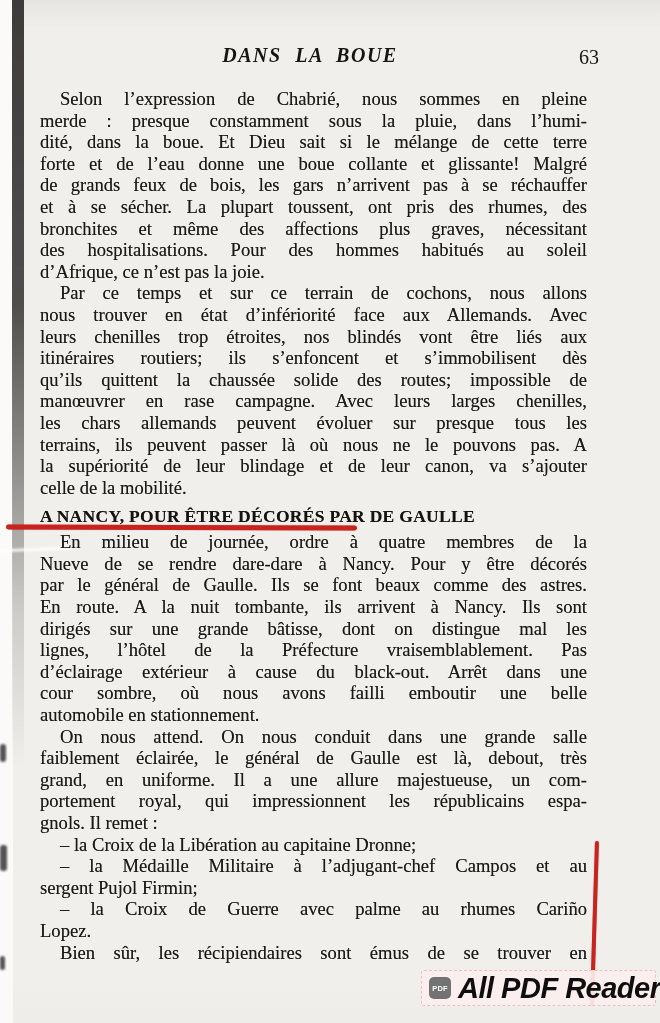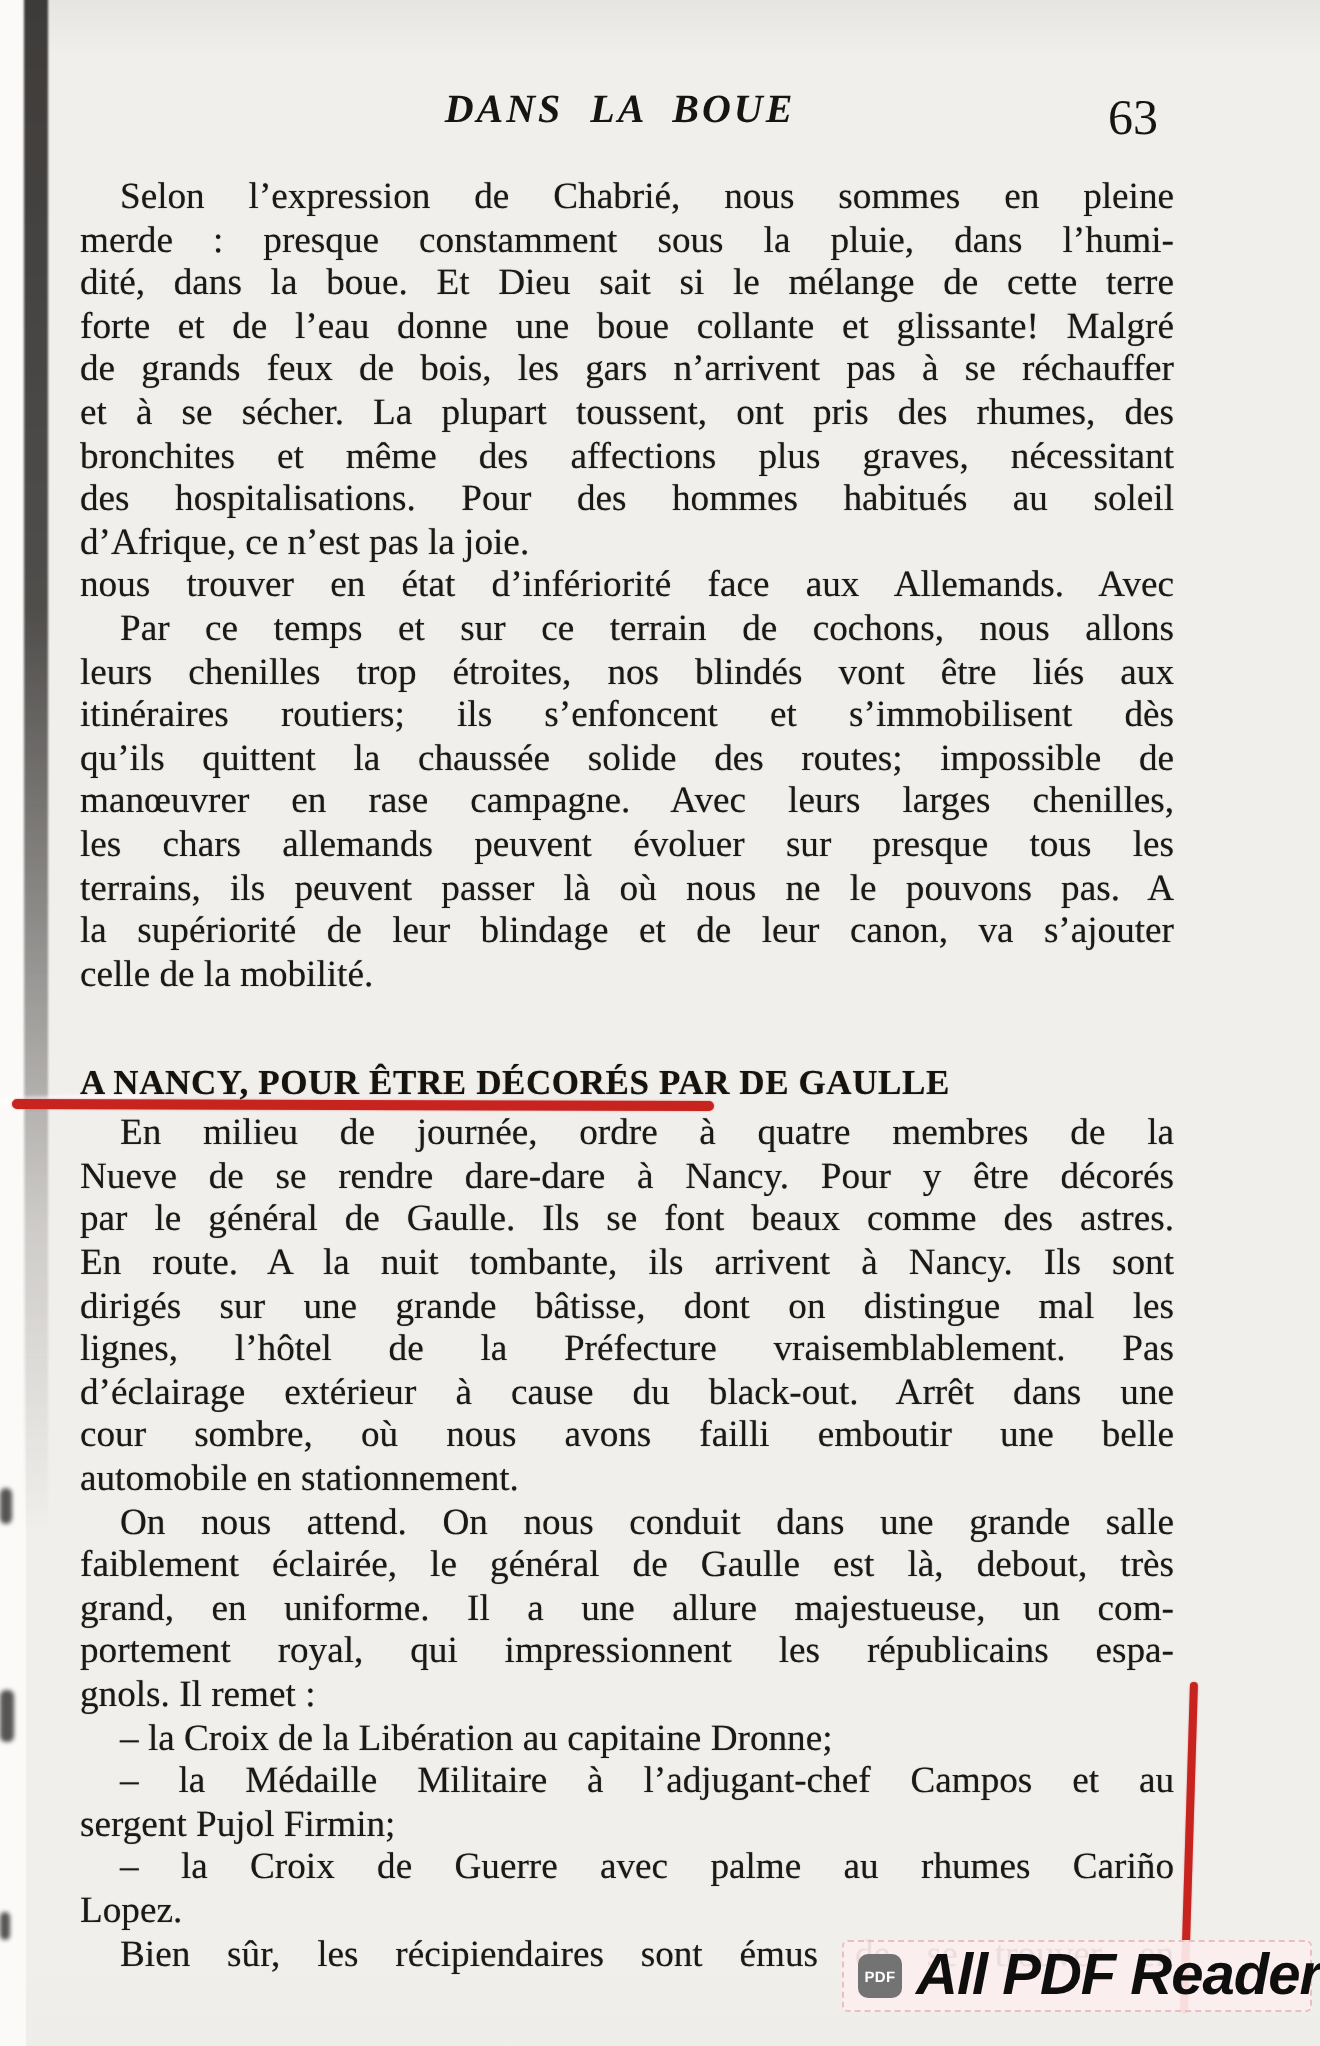--- a/index.html
+++ b/index.html
@@ -36,38 +36,38 @@
     background: rgba(255,255,255,0.85); filter: blur(1px); transform: rotate(-2deg);
   }
   
   .running-head {
     position: absolute; top: 44px; left: 0; width: 620px;
     text-align: center;
     font-style: italic; font-weight: 700; font-size: 20px;
     letter-spacing: 1.5px; word-spacing: 7px; color: #171514;
   }
   .folio {
-    position: absolute; top: 46px; left: 554px; width: 30px;
-    font-size: 25px; color: #171514;
+    position: absolute; top: 46px; left: 579px; width: 30px;
+    font-size: 20px; color: #171514;
   }
   
   .flow {
     position: absolute; left: 40px; top: 88px; width: 547px;
     font-size: 18.6px; color: #1b1917;
     text-shadow: 0 0 0.5px rgba(20,18,16,0.55);
   }
   .line {
     height: 21.6px; line-height: 21.6px;
     text-align: justify; text-align-last: justify;
     overflow: hidden; white-space: nowrap;
   }
   .line.last { text-align-last: left; }
   .line.indent { text-indent: 20px; }
   .heading-block {
-    position: relative; margin-top: 32px; height: 26px;
+    position: relative; margin-top: 7px; height: 26px;
   }
   .heading-text {
     font-weight: 700; font-size: 17.5px; letter-spacing: 0.3px;
     line-height: 22px; color: #16130f;
   }
   .heading-underline {
     position: absolute; left: -34px; top: 19.5px; width: 351px; height: 4.5px;
     border-radius: 3px; transform: rotate(0.15deg);
     box-shadow: 0 0 1px rgba(200,30,20,0.5);
   }
@@ -119,22 +119,22 @@
         <div class="line">merde : presque constamment sous la pluie, dans l’humi-</div>
         <div class="line">dité, dans la boue. Et Dieu sait si le mélange de cette terre</div>
         <div class="line">forte et de l’eau donne une boue collante et glissante! Malgré</div>
         <div class="line">de grands feux de bois, les gars n’arrivent pas à se réchauffer</div>
         <div class="line">et à se sécher. La plupart toussent, ont pris des rhumes, des</div>
         <div class="line">bronchites et même des affections plus graves, nécessitant</div>
         <div class="line">des hospitalisations. Pour des hommes habitués au soleil</div>
         <div class="line last">d’Afrique, ce n’est pas la joie.</div>
       </div>
       <div>
+        <div class="line indent">Par ce temps et sur ce terrain de cochons, nous allons</div>
         <div class="line">nous trouver en état d’infériorité face aux Allemands. Avec</div>
-        <div class="line indent">Par ce temps et sur ce terrain de cochons, nous allons</div>
         <div class="line">leurs chenilles trop étroites, nos blindés vont être liés aux</div>
         <div class="line">itinéraires routiers; ils s’enfoncent et s’immobilisent dès</div>
         <div class="line">qu’ils quittent la chaussée solide des routes; impossible de</div>
         <div class="line">manœuvrer en rase campagne. Avec leurs larges chenilles,</div>
         <div class="line">les chars allemands peuvent évoluer sur presque tous les</div>
         <div class="line">terrains, ils peuvent passer là où nous ne le pouvons pas. A</div>
         <div class="line">la supériorité de leur blindage et de leur canon, va s’ajouter</div>
         <div class="line last">celle de la mobilité.</div>
       </div>
       <div class="heading-block"><span class="heading-text">A NANCY, POUR ÊTRE DÉCORÉS PAR DE GAULLE</span><div class="heading-underline" style="background: rgb(200, 36, 31);"></div></div>

